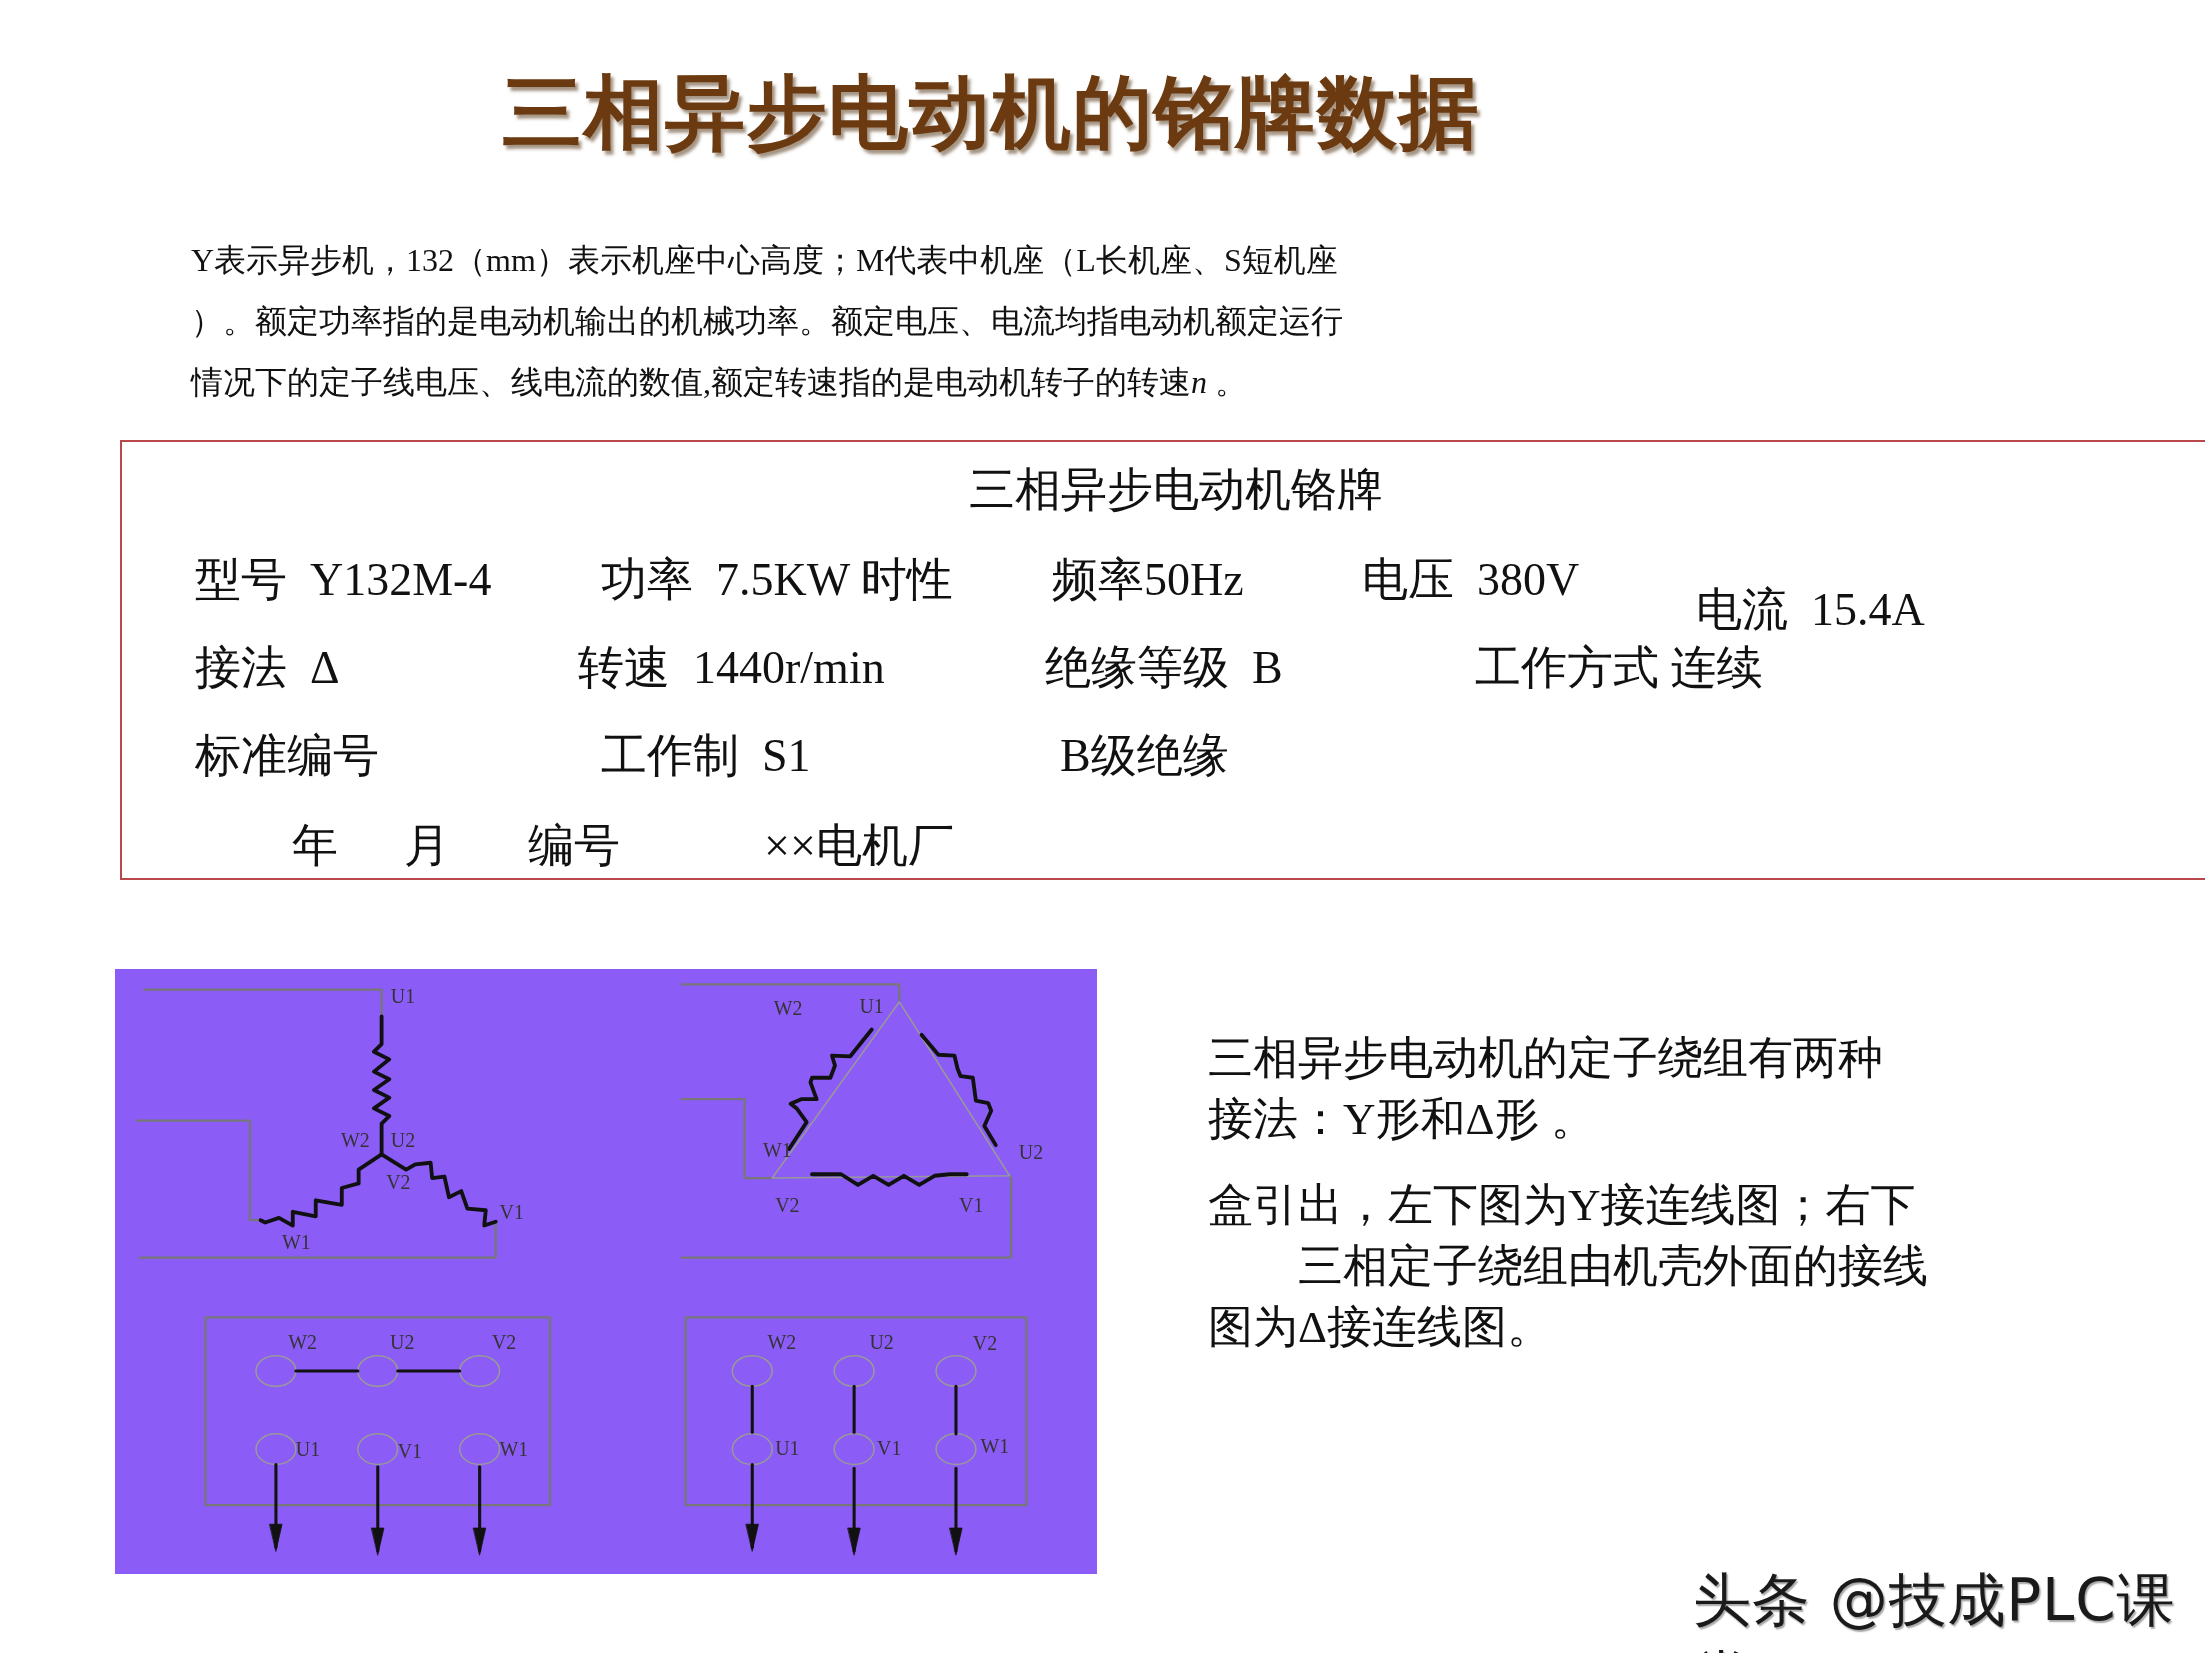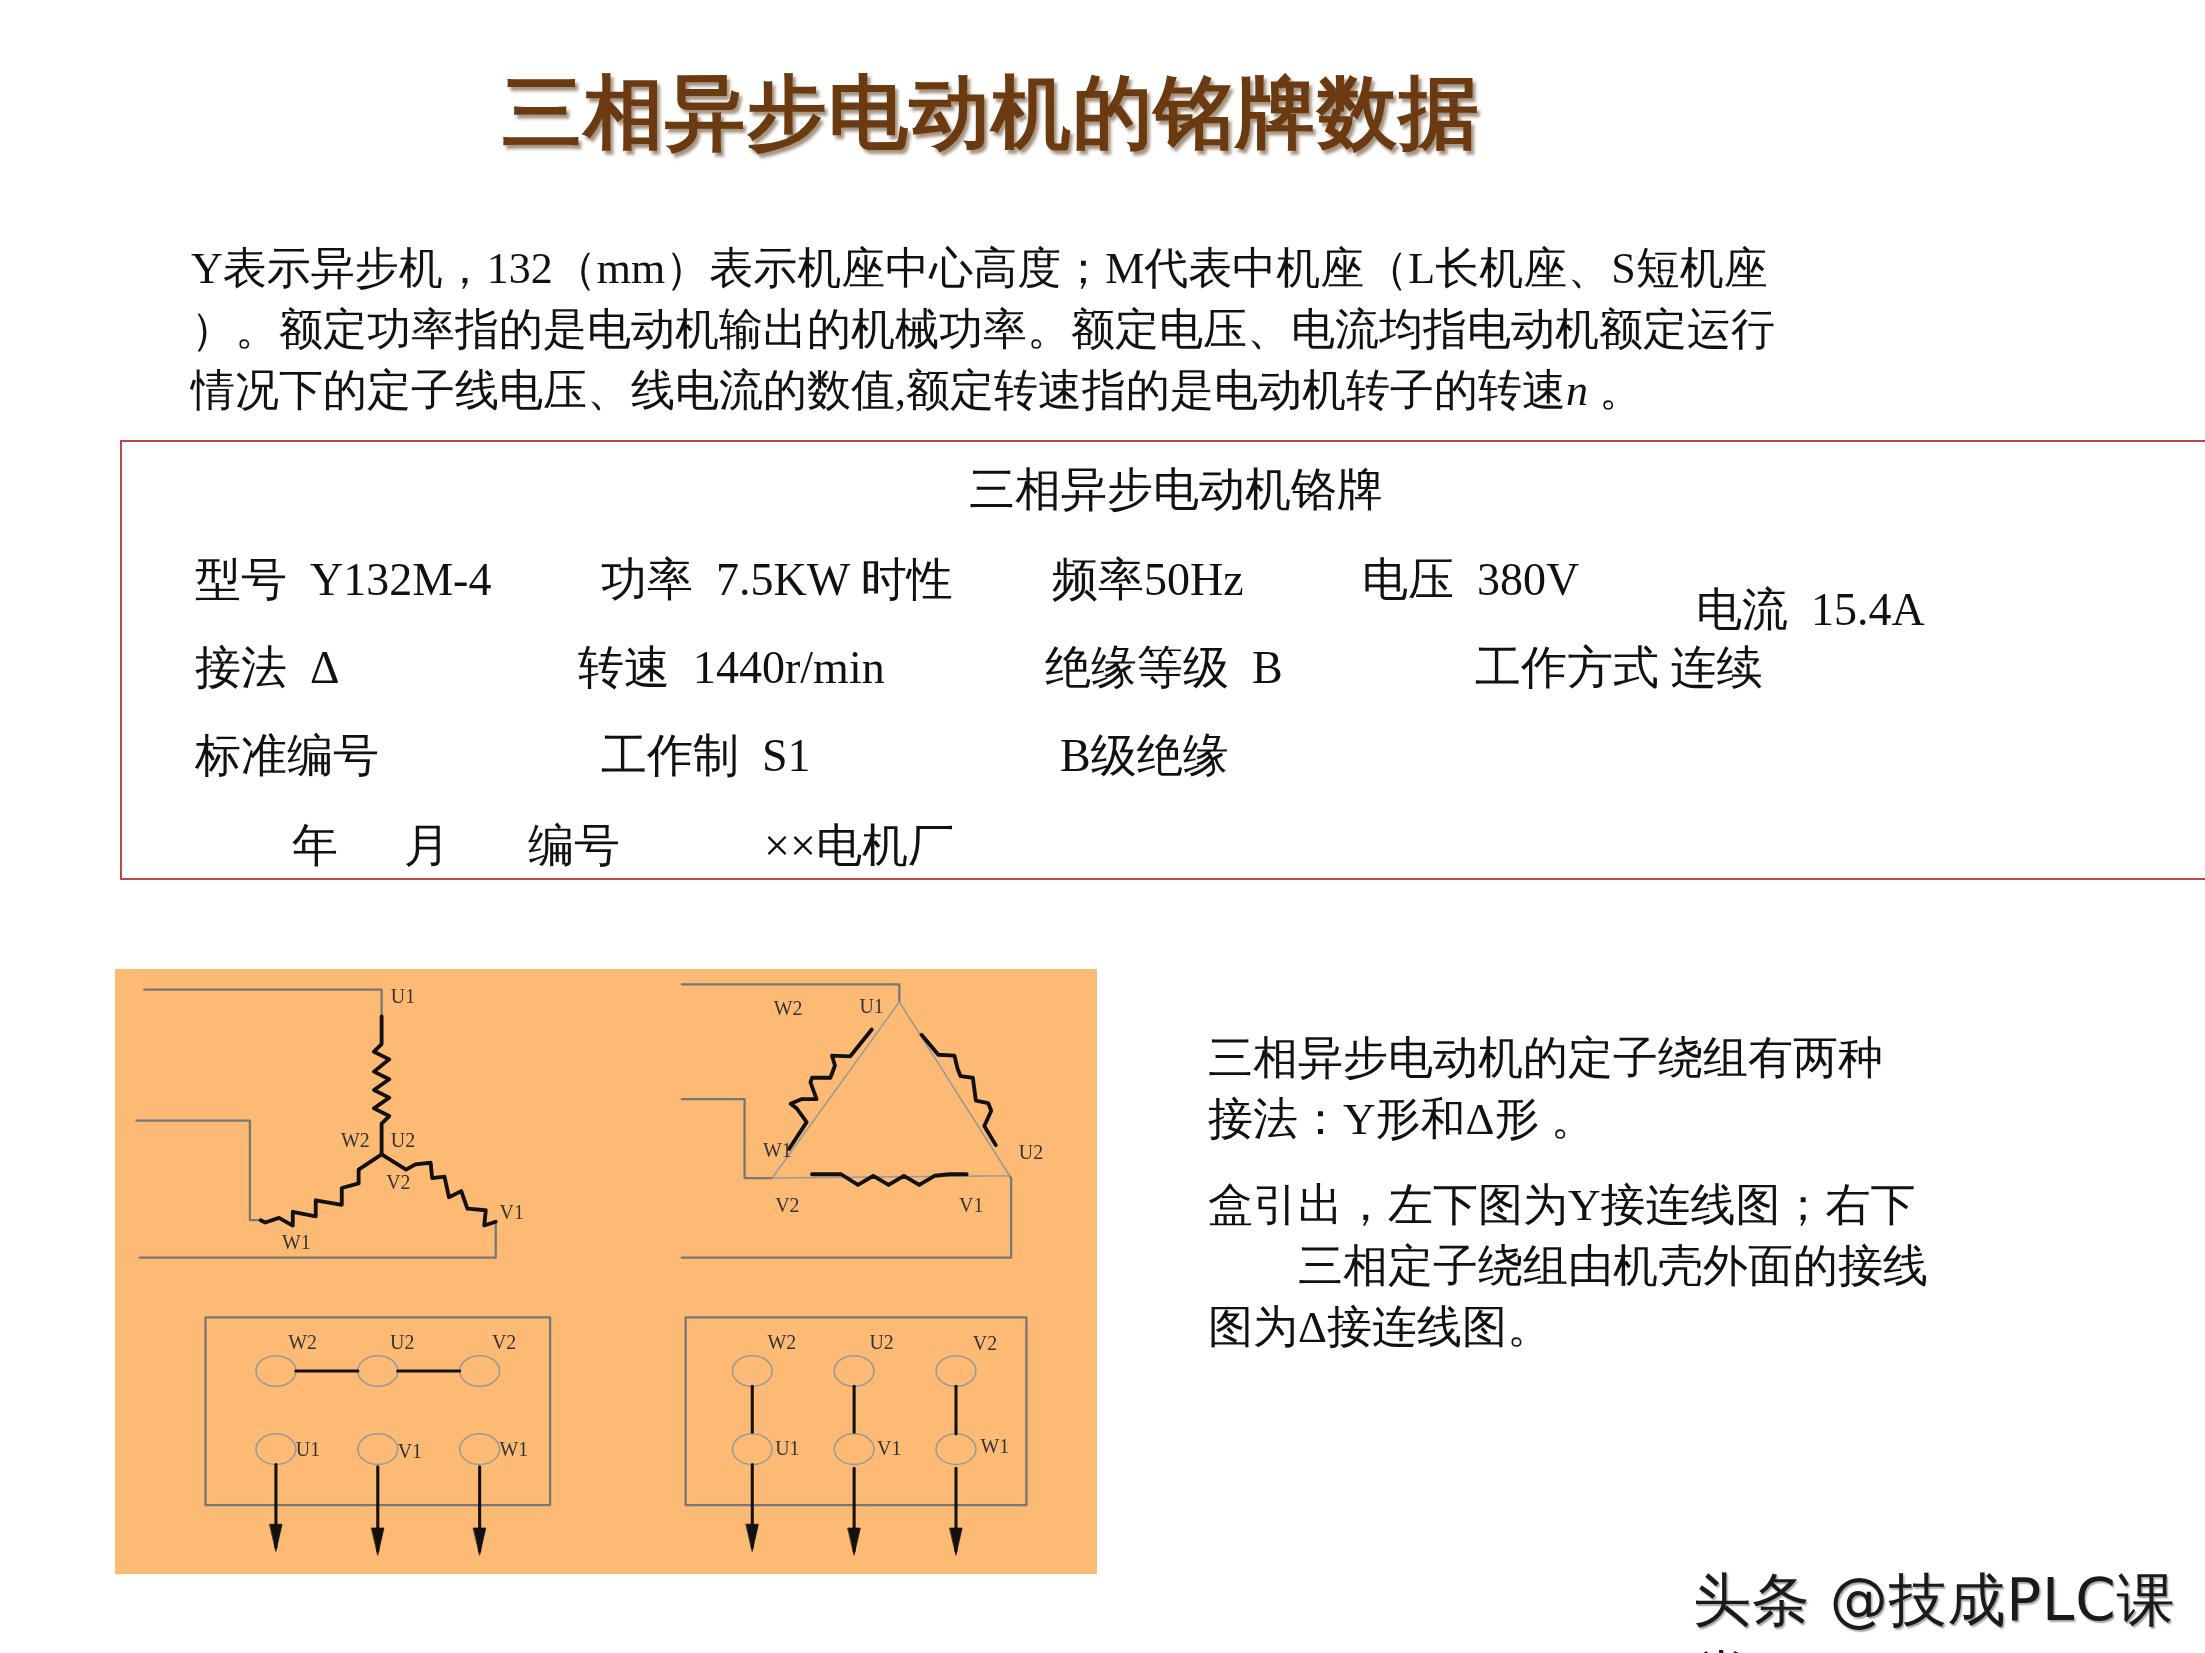--- a/index.html
+++ b/index.html
@@ -3,27 +3,27 @@
 <meta charset="utf-8">
 <style>
   html,body{margin:0;padding:0;background:#ffffff;}
   body{width:2205px;height:1654px;position:relative;overflow:hidden;
        font-family:"Liberation Serif","DejaVu Serif",serif;color:#111;}
   .abs{position:absolute;}
   .title{left:0;width:1982px;top:60px;text-align:center;font-size:80px;font-weight:bold;
          color:#6b3a10;letter-spacing:1.5px;
          text-shadow:3.1px 3.8px 3.1px rgba(90,60,30,0.55);
          font-family:"DejaVu Sans","Liberation Sans",sans-serif;}
-  .intro{left:191px;top:230px;width:1838px;font-size:44px;line-height:61px;margin-top:8px;}
+  .intro{left:191px;top:230px;width:1838px;font-size:32px;line-height:61px;}
   .intro .line{display:block;white-space:nowrap;}
   .intro i{font-style:italic;}
   .plate{left:120px;top:440px;width:2112px;height:440px;border:2.3px solid #b8484c;box-sizing:border-box;}
   .plate-title{left:0;width:100%;top:17px;text-align:center;font-size:46px;}
   .cell{position:absolute;font-size:46px;white-space:pre;}
-  .diagram-panel{left:115px;top:969px;width:982px;height:605px;background:#fdba74;}
+  .diagram-panel{left:115px;top:969px;width:982px;height:605px;background:#8b5cf6;}
   .side{left:1208px;font-size:45px;line-height:61px;width:804px;}
   .side .line{display:block;white-space:nowrap;}
   .watermark{left:1646px;top:1562px;font-size:58px;color:#1a1a1a;
              font-family:"DejaVu Sans","Liberation Sans",sans-serif;
              text-shadow:1.5px 2.3px 1.5px rgba(0,0,0,0.35);letter-spacing:0.8px;margin-left:47px;}
   svg text{font-family:"Liberation Serif","DejaVu Serif",serif;}
 </style>
 </head>
 <body>
 

